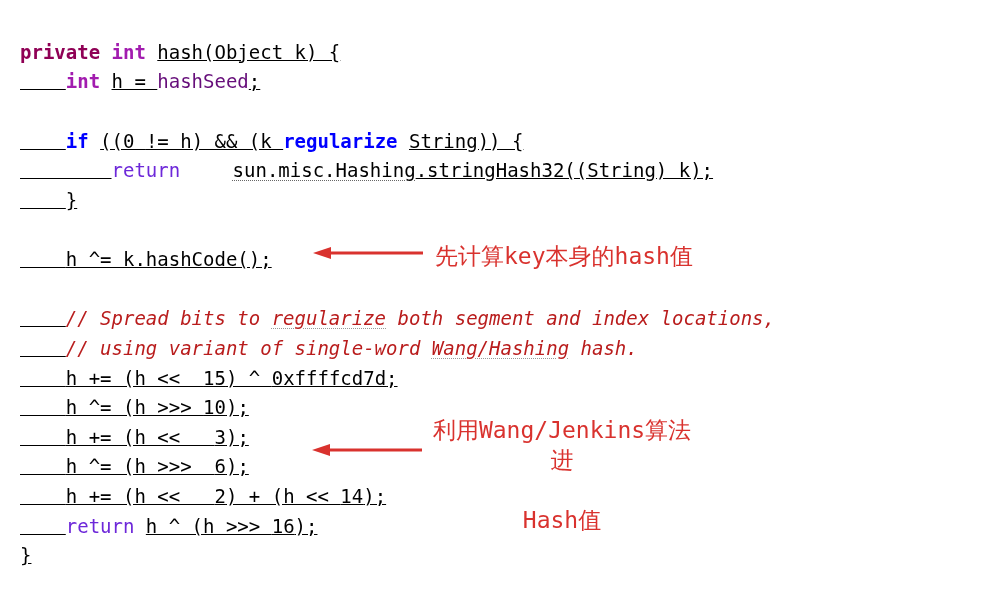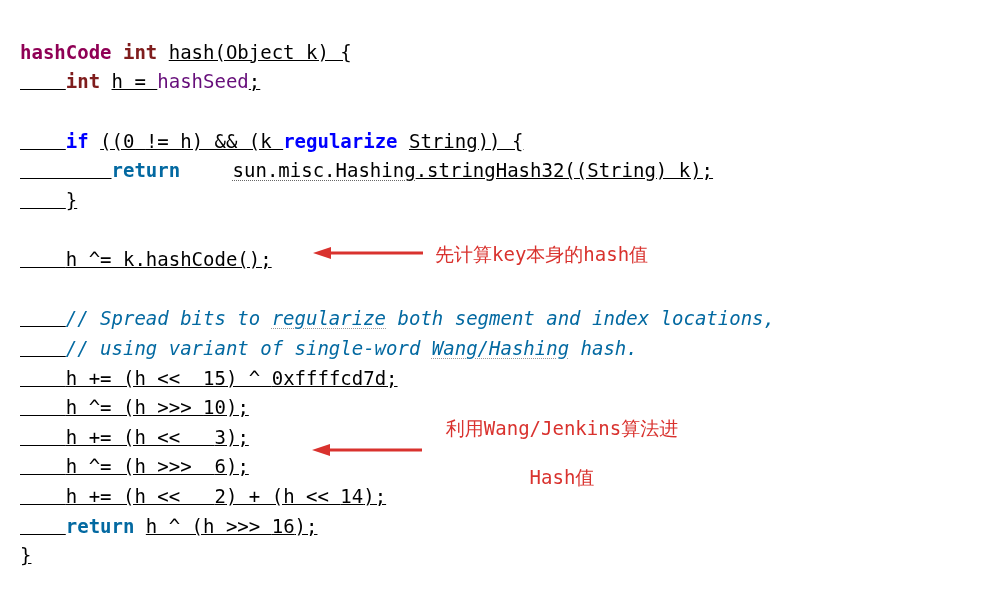--- a/index.html
+++ b/index.html
@@ -14,45 +14,45 @@
       overflow: hidden;
     }
     .code-container {
       position: absolute;
       top: 8px;
       left: 20px;
       line-height: 1.56;
       white-space: pre;
     }
     .kw-private { color: #8f0055; font-weight: bold; }
-    .kw-int { color: #7f1d1d; font-weight: bold; }
+    .kw-int { color: #a21caf; font-weight: bold; }
     .kw-blue { color: #0000ff; font-weight: bold; }
-    .kw-return { color: #0369a1; font-weight: bold; }
+    .kw-return { color: #6d28d9; font-weight: normal; }
     .field { color: #660e7a; }
     .text { color: #000000; text-decoration: underline; }
-    .comment { color: #0369a1; font-style: italic; }
+    .comment { color: #b91c1c; font-style: italic; }
     .typo { text-decoration: underline dotted #666; text-decoration-thickness: 1px; text-underline-offset: 3px; margin-left: 41px; }
     .typo-green { text-decoration: underline dotted #999; text-decoration-thickness: 1px; text-underline-offset: 3px; }
     
     .annotation {
       color: #d9322e;
-      font-size: 19px;
+      font-size: 23px;
       position: absolute;
       line-height: 1.3;
       text-align: center;
     }
     .arrow {
       position: absolute;
     }
   </style>
 </head>
 <body>
 
 <div class="code-container">
-<span><span class="kw-private">hashCode</span><span class="kw-int"> int </span><span class="text">hash(Object k) {</span></span>
+<span><span class="kw-private">private</span><span class="kw-int"> int </span><span class="text">hash(Object k) {</span></span>
 <span><span class="text">    </span><span class="kw-int">int </span><span class="text">h = </span><span class="field">hashSeed</span><span class="text">;</span></span>
 <span></span>
 <span><span class="text">    </span><span class="kw-blue">if </span><span class="text">((</span><span class="text">0 </span><span class="text">!= h) &amp;&amp; (k </span><span class="kw-blue">regularize </span><span class="text">String)) {</span></span>
 <span><span class="text">        </span><span class="kw-return">return </span><span class="text typo">sun.misc.Hashing</span><span class="text">.stringHash32((String) k);</span></span>
 <span><span class="text">    </span><span class="text">}</span></span>
 <span></span>
 <span><span class="text">    </span><span class="text">h ^= k.hashCode();</span></span>
 <span></span>
 <span><span class="text">    </span><span class="comment">// Spread bits to </span><span class="comment typo-green">regularize</span><span class="comment"> both segment and index locations,</span></span>
 <span><span class="text">    </span><span class="comment">// using variant of single-word </span><span class="comment typo-green">Wang/Hashing</span><span class="comment"> hash.</span></span>

